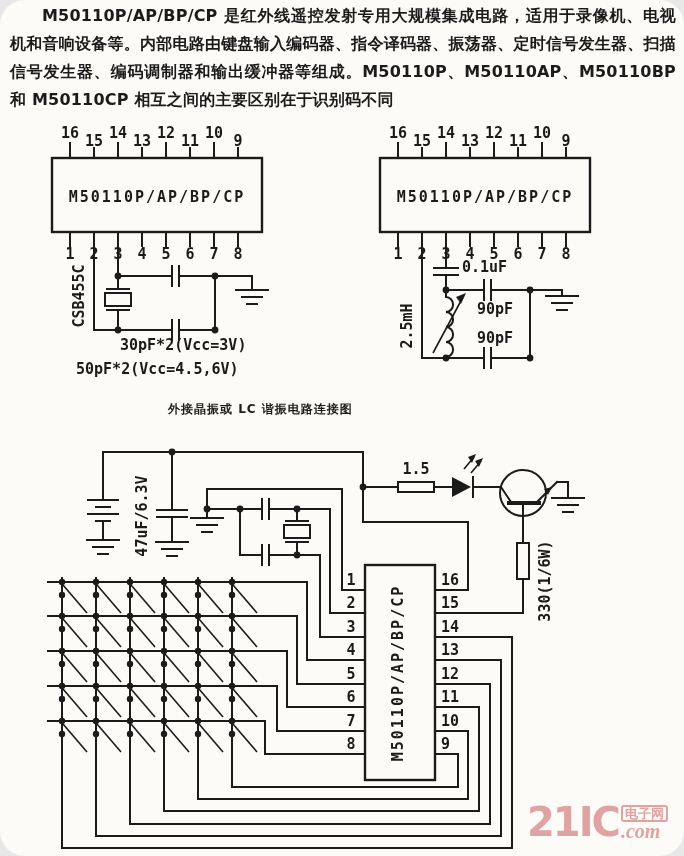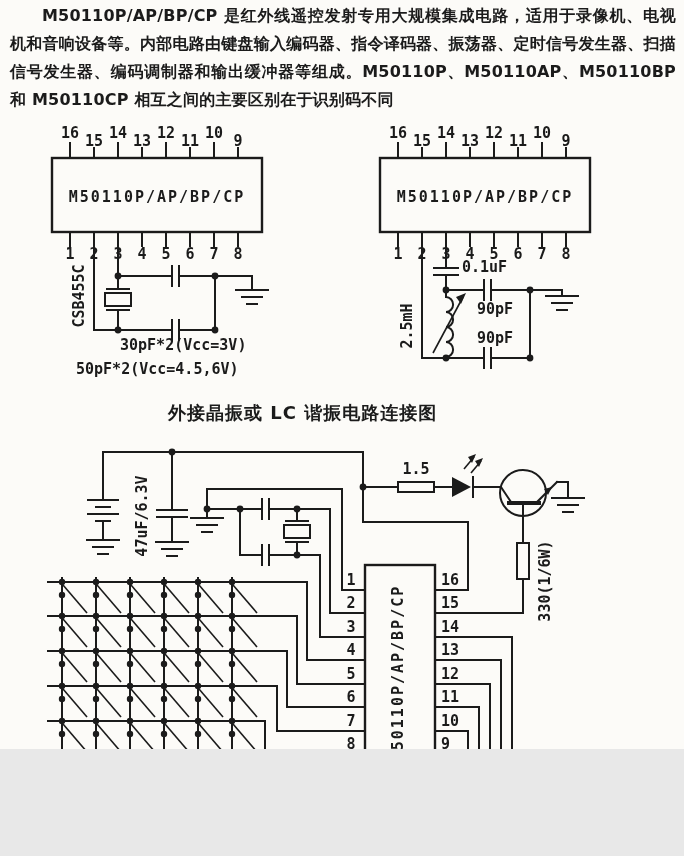--- a/index.html
+++ b/index.html
@@ -1,36 +1,37 @@
 <!DOCTYPE html>
 <html><head>
 <meta charset="utf-8">
 <style>
   html,body{margin:0;padding:0;}
   body{background:#e8e8e8;}
   .page{
     position:relative;
-    width:684px;height:749px;
+    width:684px;height:856px;
     margin:0 auto;
     background:#fcfbf8;
     overflow:hidden;
     font-family:"DejaVu Sans",sans-serif;
     color:#1b1b1b;
+    border-radius:25px;
   }
   .intro{
     position:absolute;left:10px;top:2px;width:666px;
     font-size:16px;line-height:28px;
     text-align:justify;text-indent:2em;
     font-weight:600;
     margin:0;
     letter-spacing:0.2px;
   }
   .caption{
     position:absolute;left:168px;top:401px;
-    font-size:18px;font-weight:bold;letter-spacing:1px;
+    font-size:12px;font-weight:bold;letter-spacing:1px;
   }
   svg.fig{position:absolute;left:0;top:0;}
   svg .wire{stroke:#1b1b1b;stroke-width:2;fill:none;stroke-linecap:square;}
   svg .thin{stroke:#1b1b1b;stroke-width:1.6;fill:none;}
   svg .box{stroke:#1b1b1b;stroke-width:2.4;fill:#fcfbf8;}
   svg .comp{stroke:#1b1b1b;stroke-width:2;fill:#fcfbf8;}
   svg .dot{fill:#1b1b1b;stroke:none;}
   svg .solid{fill:#1b1b1b;stroke:none;}
   svg text{
     font-family:"DejaVu Sans Mono",monospace;

